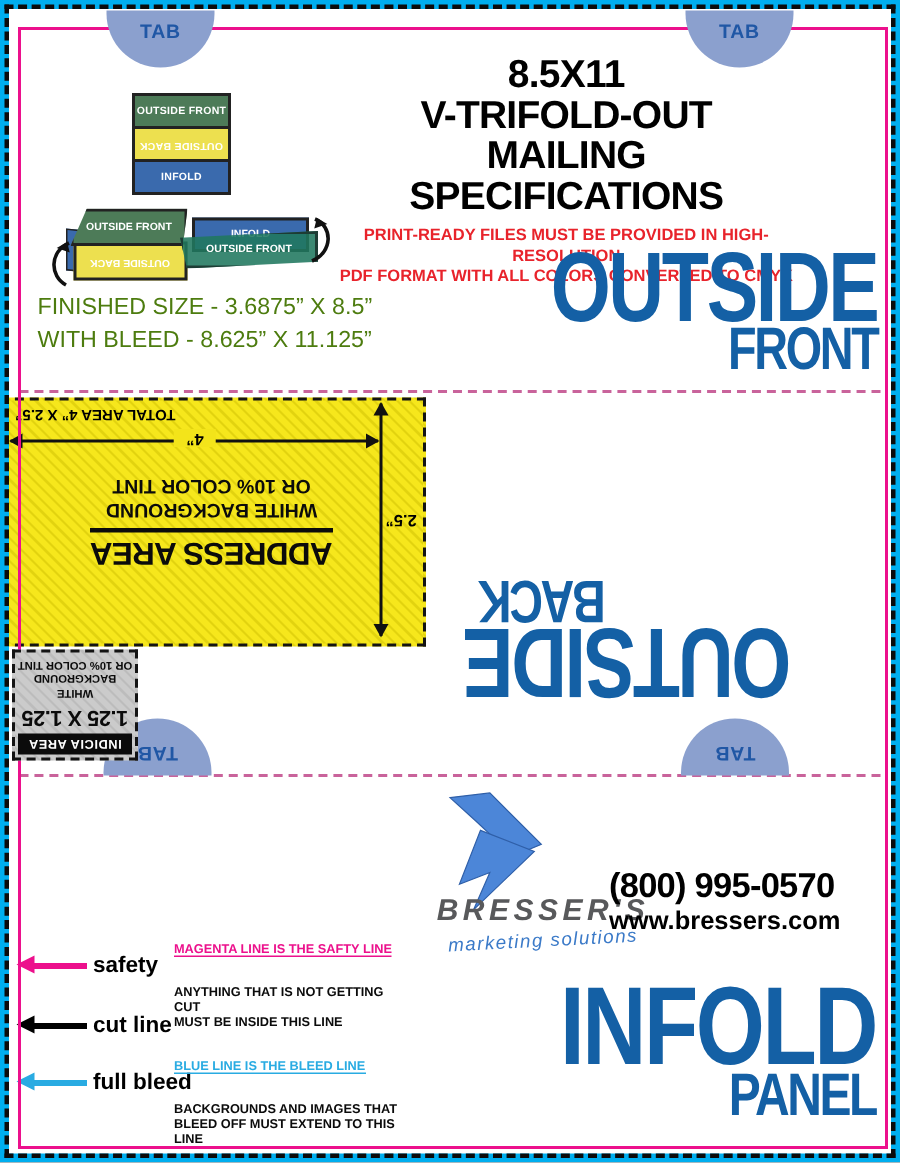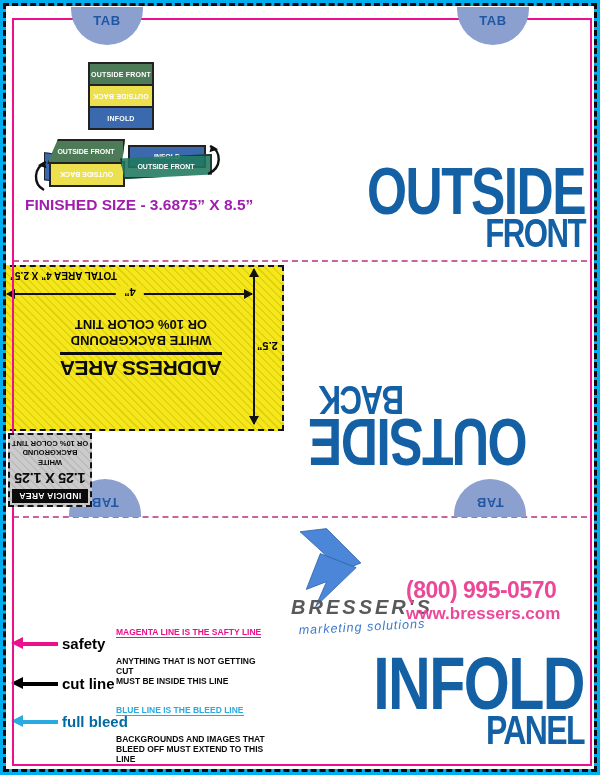--- a/index.html
+++ b/index.html
@@ -18,21 +18,21 @@
        font-size:13px;text-align:center;letter-spacing:.5px;}
   .tab-top{top:7px;height:38px;border-radius:0 0 40px 40px;padding-top:6px;box-sizing:border-box;z-index:3;}
   .tab-bottom{top:479px;height:38px;border-radius:40px 40px 0 0;z-index:3;}
   .tab-bottom span{display:block;transform:rotate(180deg);margin-top:16px;}
 
   
   .title-block{left:220px;top:36px;width:315px;text-align:center;color:#000;}
   .title-line{font-size:26px;font-weight:bold;line-height:27px;letter-spacing:-.5px;}
   .subtitle{margin-top:7px;color:#E8232B;font-size:11px;font-weight:bold;line-height:13.5px;}
 
-  .size-block{left:25px;top:194px;color:#a21caf;font-size:15.5px;font-weight:bold;line-height:22px;}
+  .size-block{left:25px;top:194px;color:#4d7c0f;font-size:15.5px;font-weight:normal;line-height:22px;}
 
   
   .panel-words{text-align:right;color:#1460A5;font-weight:bold;letter-spacing:-2px;}
   .pw-big{display:block;font-size:66px;line-height:56px;transform:scaleX(.78);transform-origin:100% 50%;}
   .pw-small{display:block;font-size:40px;line-height:32px;margin-top:-2px;transform:scaleX(.78);transform-origin:100% 50%;}
   .front-words{right:15px;top:163px;width:280px;}
   .back-words{left:320px;top:374px;width:266px;height:96px;transform:rotate(180deg);}
   .infold-words{right:16px;top:652px;width:290px;}
   .infold-words .pw-big{font-size:74px;line-height:64px;transform:scaleX(.8);}
   .infold-words .pw-small{font-size:40px;transform:scaleX(.8);}
@@ -81,33 +81,33 @@
     padding:2px 7px;white-space:nowrap;}
   .indicia-size{font-size:14.5px;font-weight:bold;margin-top:3px;letter-spacing:-.3px;}
   .indicia-line{font-size:7.5px;font-weight:bold;line-height:9.5px;}
   .indicia-line:nth-of-type(3){margin-top:3px;}
 
   
   .brand-name{left:262px;top:596px;width:200px;text-align:center;color:#58595B;
     font-size:20px;font-weight:bold;font-style:italic;letter-spacing:3px;}
   .brand-tagline{left:262px;top:620px;width:200px;text-align:center;color:#3B7AC8;
     font-size:12.5px;font-style:italic;letter-spacing:1px;transform:rotate(-3deg);}
-  .contact{left:406px;top:577px;color:#ec4899;}
+  .contact{left:406px;top:577px;color:#000000;}
   .contact .phone{font-size:23px;font-weight:bold;line-height:26px;letter-spacing:-.5px;}
   .contact .site{font-size:17px;font-weight:bold;line-height:22px;}
 
   
   .legend-row{position:absolute;left:8px;width:270px;height:38px;}
   .l-arrow{position:absolute;left:14px;top:16px;width:36px;height:3.5px;}
   .l-arrow::before{content:"";position:absolute;left:-11px;top:-5px;border-top:6.5px solid transparent;border-bottom:6.5px solid transparent;}
   .arrow-magenta{background:#EC108C;}  .arrow-magenta::before{border-right:12px solid #EC108C;}
   .arrow-black{background:#000;}       .arrow-black::before{border-right:12px solid #000;}
   .arrow-cyan{background:#29ABE2;}     .arrow-cyan::before{border-right:12px solid #29ABE2;}
   .l-label{position:absolute;left:54px;top:9px;font-size:15px;font-weight:bold;}
-  .lab-magenta{color:#000000;} .lab-black{color:#000;} .lab-cyan{color:#0369a1;}
+  .lab-magenta{color:#000000;} .lab-black{color:#000;} .lab-cyan{color:#000000;}
   .l-desc{position:absolute;left:108px;top:1px;width:158px;font-size:8.5px;font-weight:bold;line-height:10px;color:#0b0b0b;}
   .l-desc .l-title{display:inline-block;border-bottom:1.5px solid currentColor;margin-bottom:18px;}
   .t-magenta{color:#EC108C;} .t-black{color:#000;} .t-cyan{color:#29ABE2;}
 </style>
 </head>
 <body>
 
 <div class="sheet">
 
   <div class="fold-line" style="top:260px"></div>
@@ -117,23 +117,33 @@
 
   <div class="tab tab-top" style="left:71px"><span>TAB</span></div>
   <div class="tab tab-top" style="left:457px"><span>TAB</span></div>
   <div class="tab tab-bottom" style="left:69px">
       <span>TAB</span>
     </div>
   <div class="tab tab-bottom" style="left:454px">
       <span>TAB</span>
     </div>
 
+  <div class="abs title-block">
+    <div class="title-line">8.5X11</div>
+    <div class="title-line">V-TRIFOLD-OUT</div>
+    <div class="title-line">MAILING SPECIFICATIONS</div>
+    <div class="subtitle">
+      <div>PRINT-READY FILES MUST BE PROVIDED IN HIGH-RESOLUTION</div>
+      <div>PDF FORMAT WITH ALL COLORS CONVERTED TO CMYK</div>
+    </div>
+  </div>
 
   <div class="abs size-block">
     <div>FINISHED SIZE - 3.6875” X 8.5”</div>
+    <div>WITH BLEED - 8.625” X 11.125”</div>
   </div>
 
   <div class="abs stack">
     <div class="srow srow-front">
         <span>OUTSIDE FRONT</span>
       </div>
     <div class="srow srow-back">
         <span>OUTSIDE BACK</span>
       </div>
     <div class="srow srow-infold">

